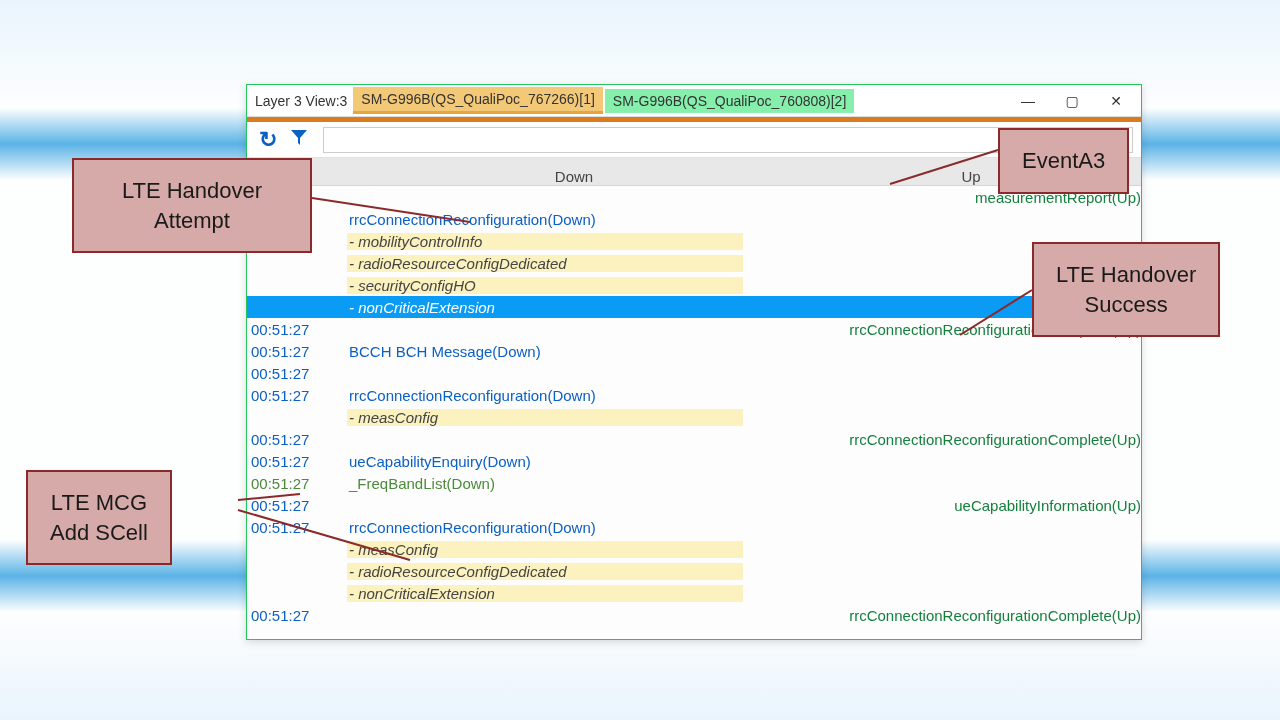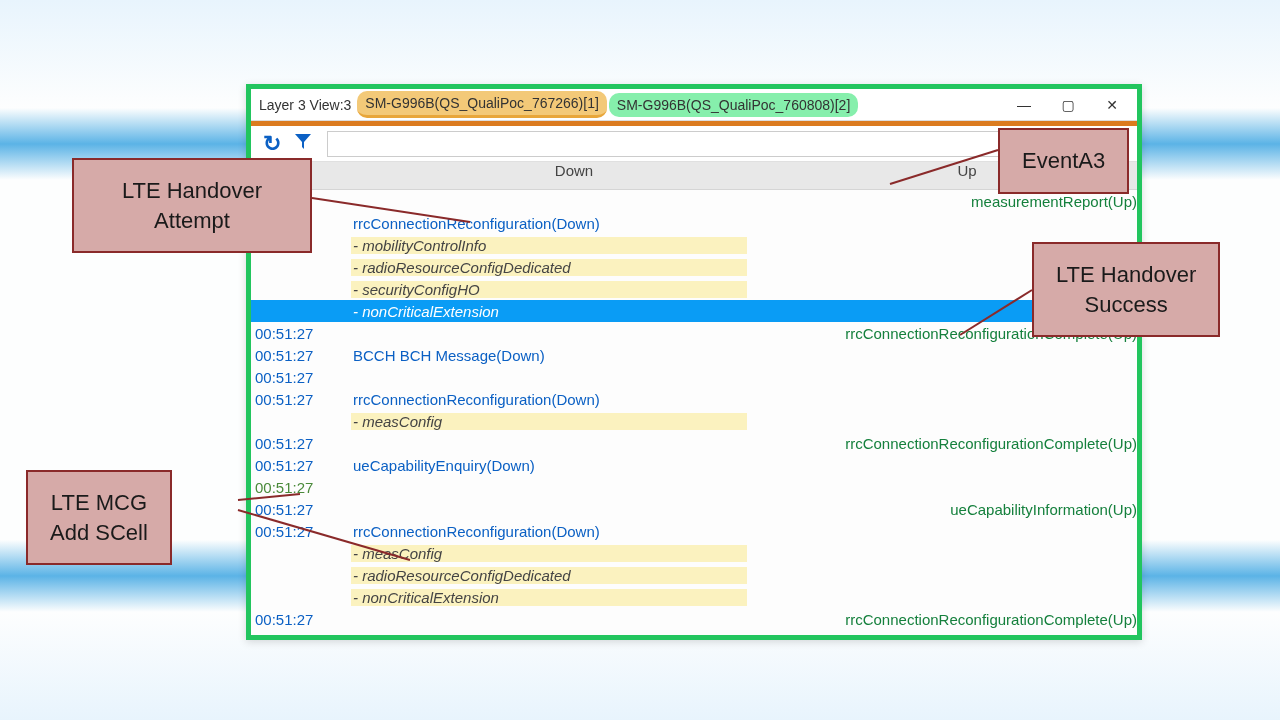--- a/index.html
+++ b/index.html
@@ -11,42 +11,41 @@
     position: relative;
     overflow: hidden;
   }
   .window {
     position: absolute;
     left: 246px;
     top: 84px;
     width: 896px;
     height: 556px;
     background: #fdfdfd;
-    border: 5px solid #22c55e;
+    border: 1px solid #22c55e;
     box-shadow: 0 2px 8px rgba(0,0,0,0.15);
   }
   .titlebar {
     height: 32px;
     display: flex;
     align-items: center;
     background: #ffffff;
     padding: 0 4px;
     border-bottom: 1px solid #ddd;
   }
   .title-text {
     font-size: 14px;
     color: #333;
     padding: 0 4px;
   }
   .tab {
     font-size: 14px;
     padding: 4px 8px;
     margin-left: 2px;
     color: #333;
-    border-radius: 10px;
   }
   .tab.active {
     background: #f3c978;
     border-bottom: 3px solid #e8a63a;
   }
   .tab.inactive {
     background: #86efac;
   }
   .win-controls {
     margin-left: auto;
@@ -87,21 +86,21 @@
     height: 26px;
     border: 1px solid #ccc;
     background: #fff;
     margin-left: 6px;
     padding: 0 6px;
     font-size: 13px;
   }
   .header-row {
     display: flex;
     height: 28px;
-    align-items: flex-start;
+    align-items: flex-end;
     background: #e8e8e8;
     font-size: 15px;
     color: #444;
     border-bottom: 1px solid #d5d5d5;
   }
   .col-time { width: 100px; padding-left: 8px; }
   .col-down { flex: 1; text-align: center; }
   .col-up { width: 340px; text-align: center; }
   .rows {
     overflow: hidden;
@@ -237,20 +236,21 @@
         <span class="rc-down"></span>
         <span class="rc-up">rrcConnectionReconfigurationComplete(Up)</span>
       </div>
       <div class="row">
         <span class="rc-time">00:51:27</span>
         <span class="rc-down">ueCapabilityEnquiry(Down)</span>
         <span class="rc-up"></span>
       </div>
       <div class="row">
         <span class="rc-time green">00:51:27</span>
+        <span class="rc-down green">_FreqBandList(Down)</span>
         <span class="rc-up"></span>
       </div>
       <div class="row">
         <span class="rc-time">00:51:27</span>
         <span class="rc-down"></span>
         <span class="rc-up">ueCapabilityInformation(Up)</span>
       </div>
       <div class="row">
         <span class="rc-time">00:51:27</span>
         <span class="rc-down">rrcConnectionReconfiguration(Down)</span>

